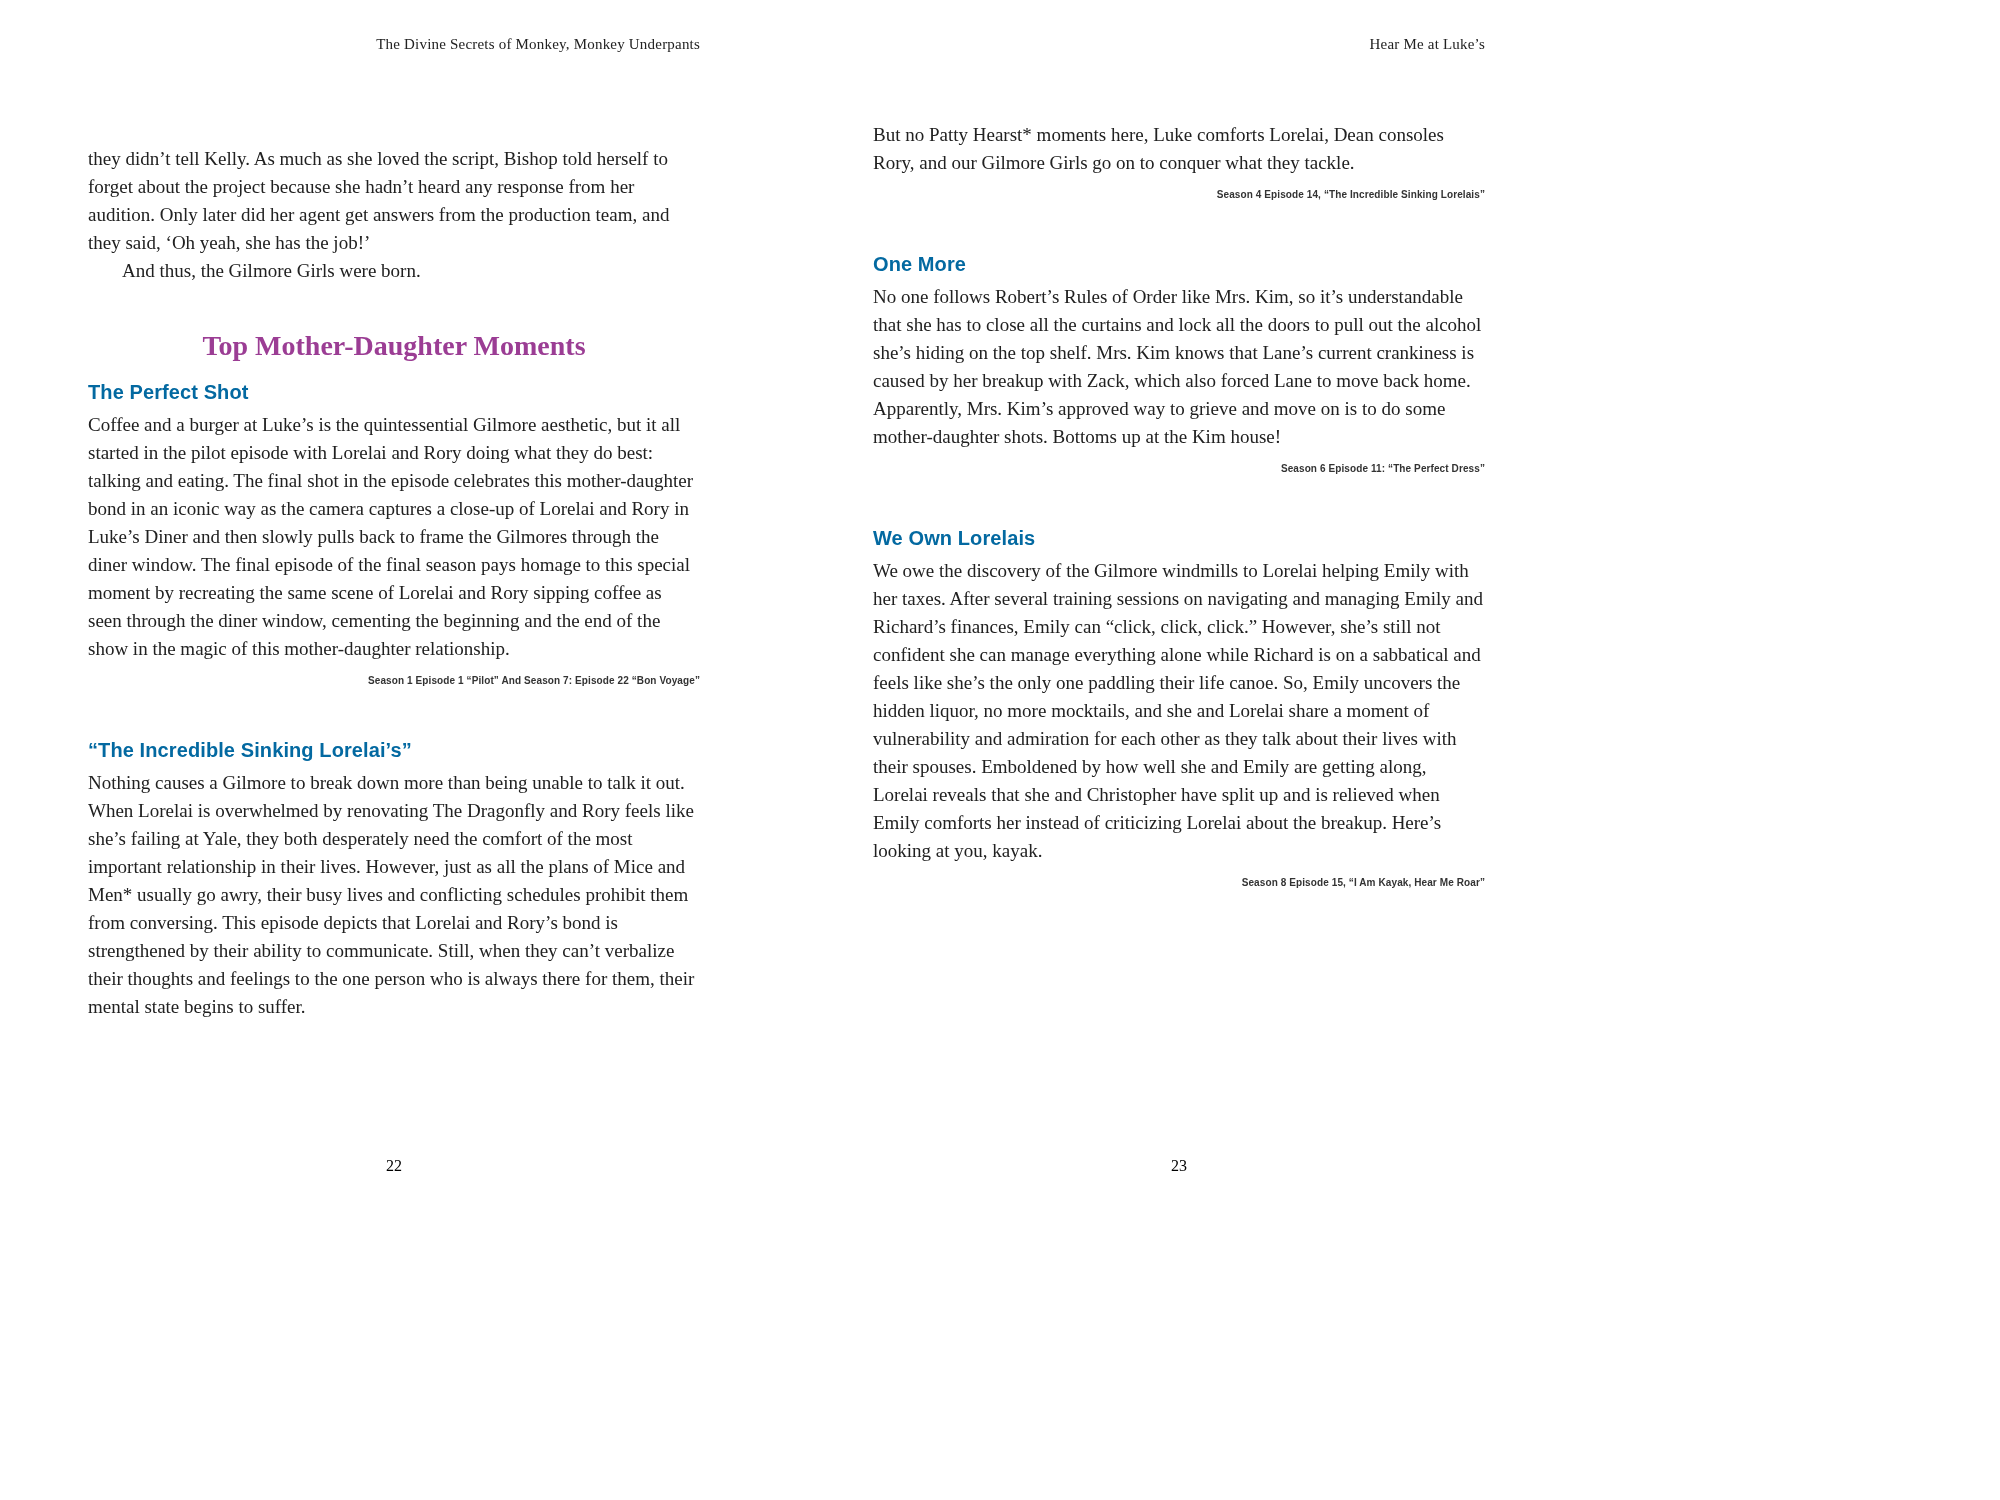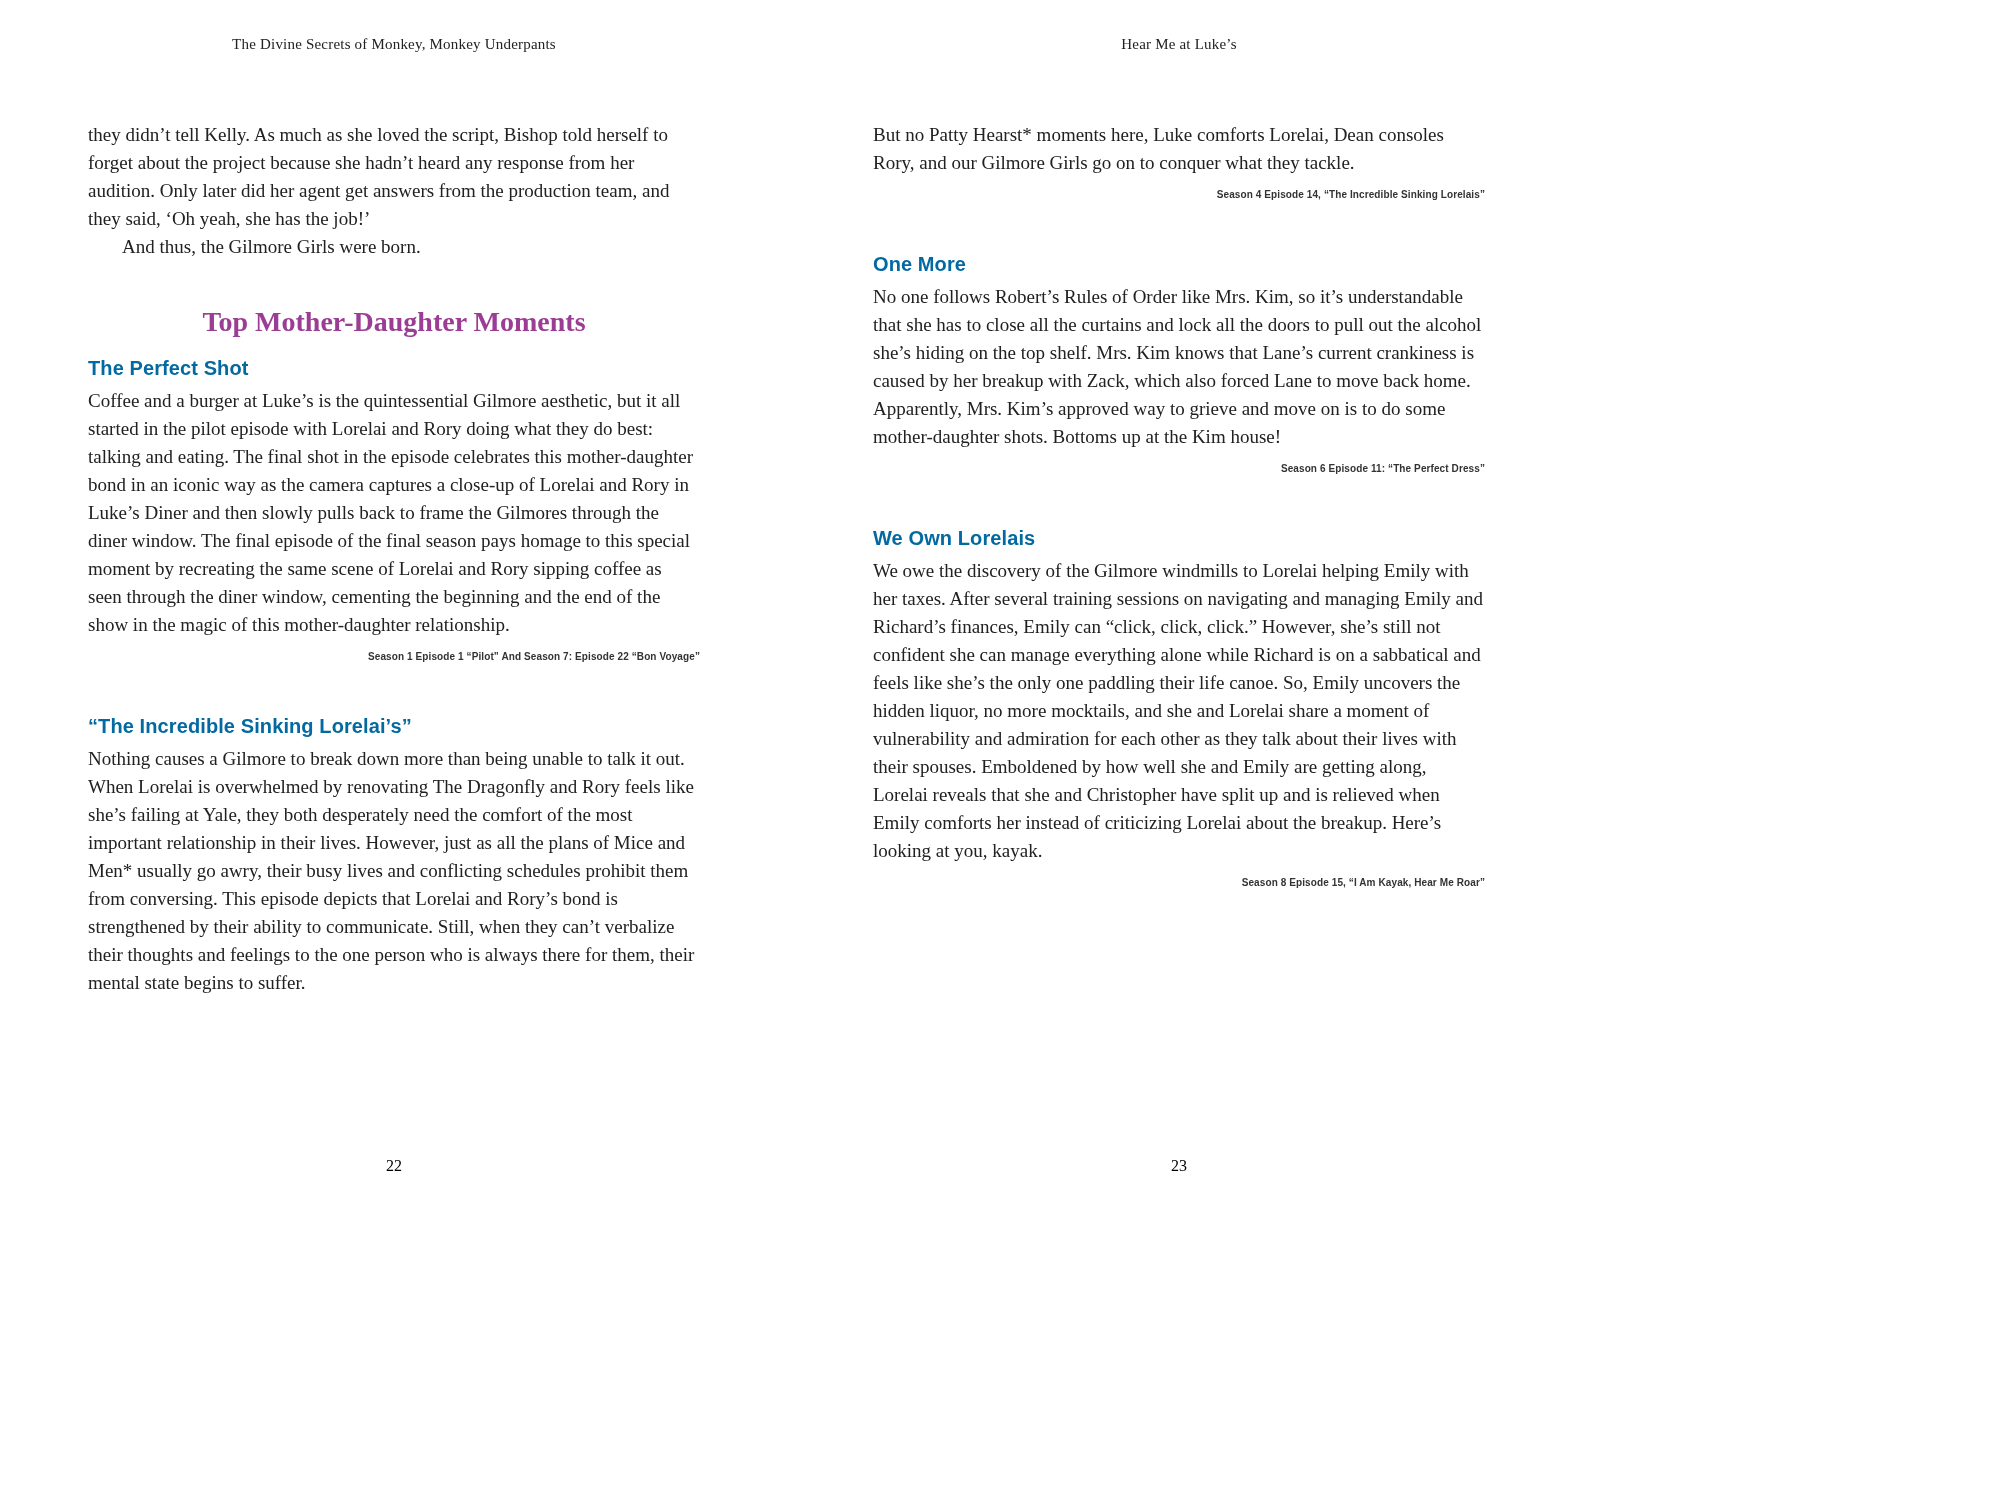--- a/index.html
+++ b/index.html
@@ -13,38 +13,38 @@
     height: 1500px;
     background: #ffffff;
     color: #1f1f1f;
     font-family: "Liberation Serif", serif;
     overflow: hidden;
   }
   .running-header {
     position: absolute;
     top: 36px;
     width: 612px;
-    text-align: center;
+    text-align: right;
     font-size: 15px;
     color: #222222;
     letter-spacing: 0.2px;
   }
   .running-header.left  { left: 88px; }
   .running-header.right { left: 873px; }
 
   .text-col {
     position: absolute;
     top: 121px;
     width: 612px;
     font-size: 19px;
     line-height: 28px;
     color: #212121;
     text-align: left;
   }
-  .text-col.left  { left: 88px; }
+  .text-col.left  { left: 88px; margin-top: 24px; }
   .text-col.right { left: 873px; }
 
   .body-p {
     margin: 0;
     font-family: "Liberation Serif", serif;
   }
   .body-p.indent { text-indent: 34px; }
 
   .section-title {
     margin: 44px 0 16px 0;

